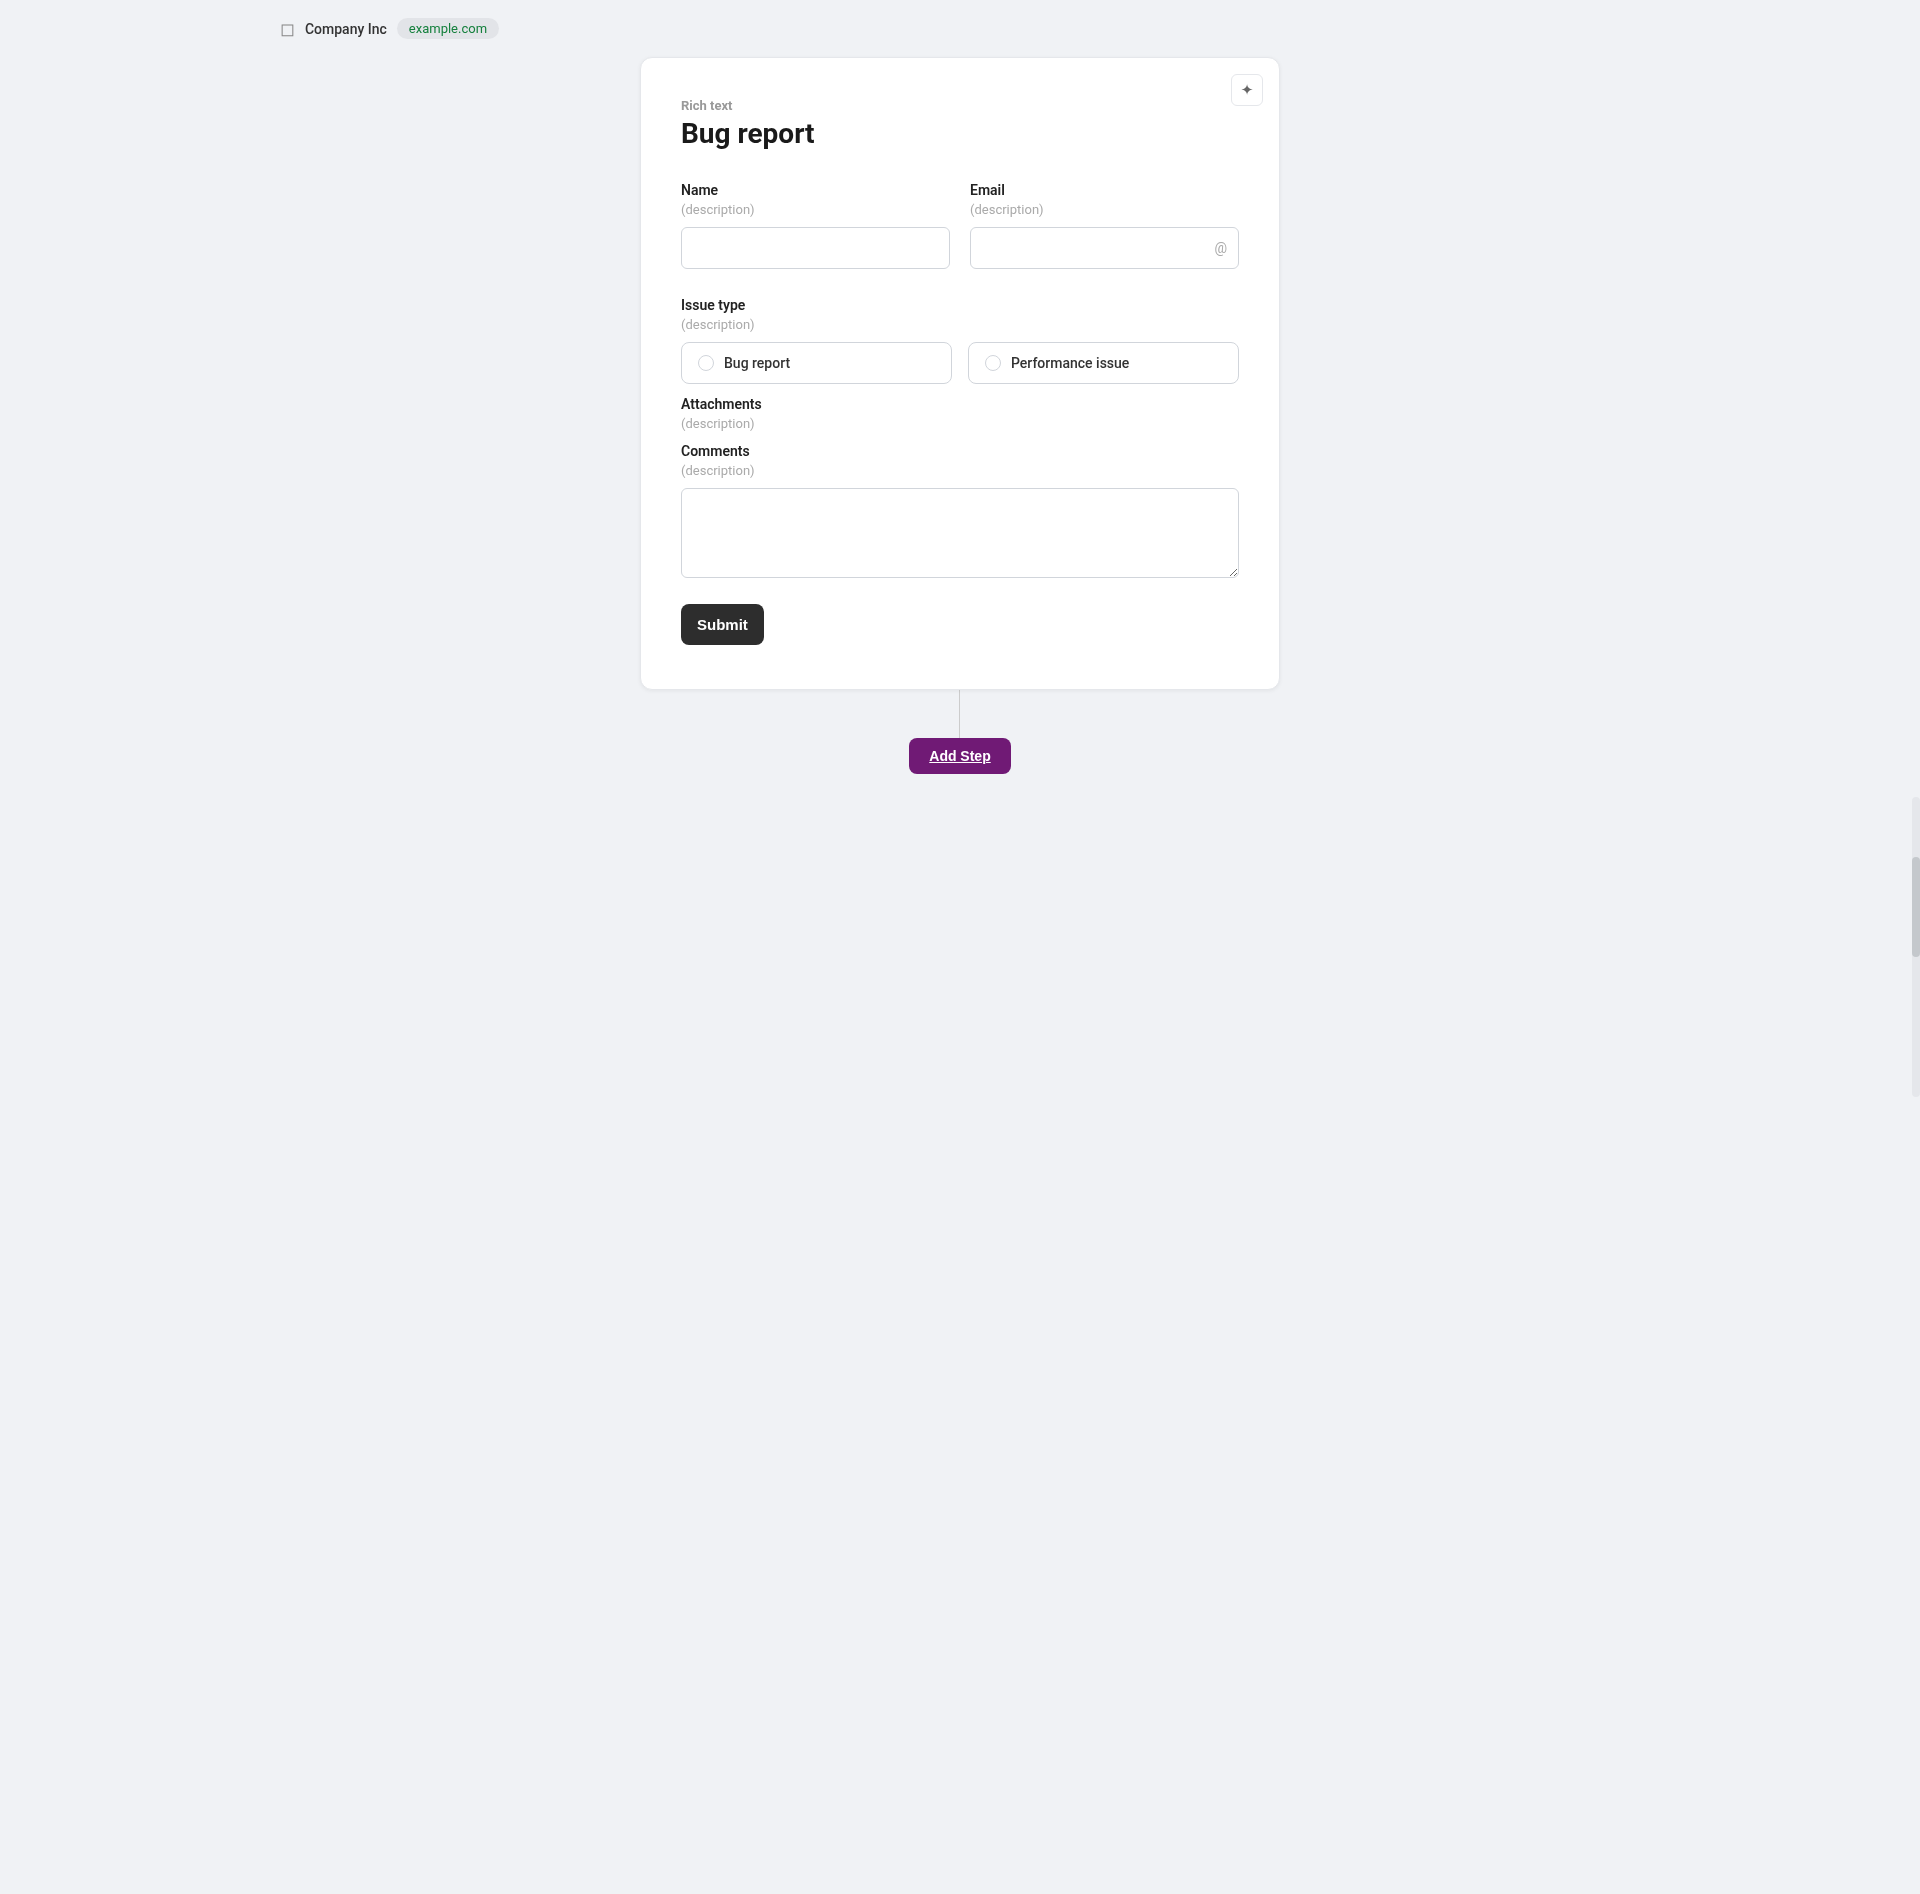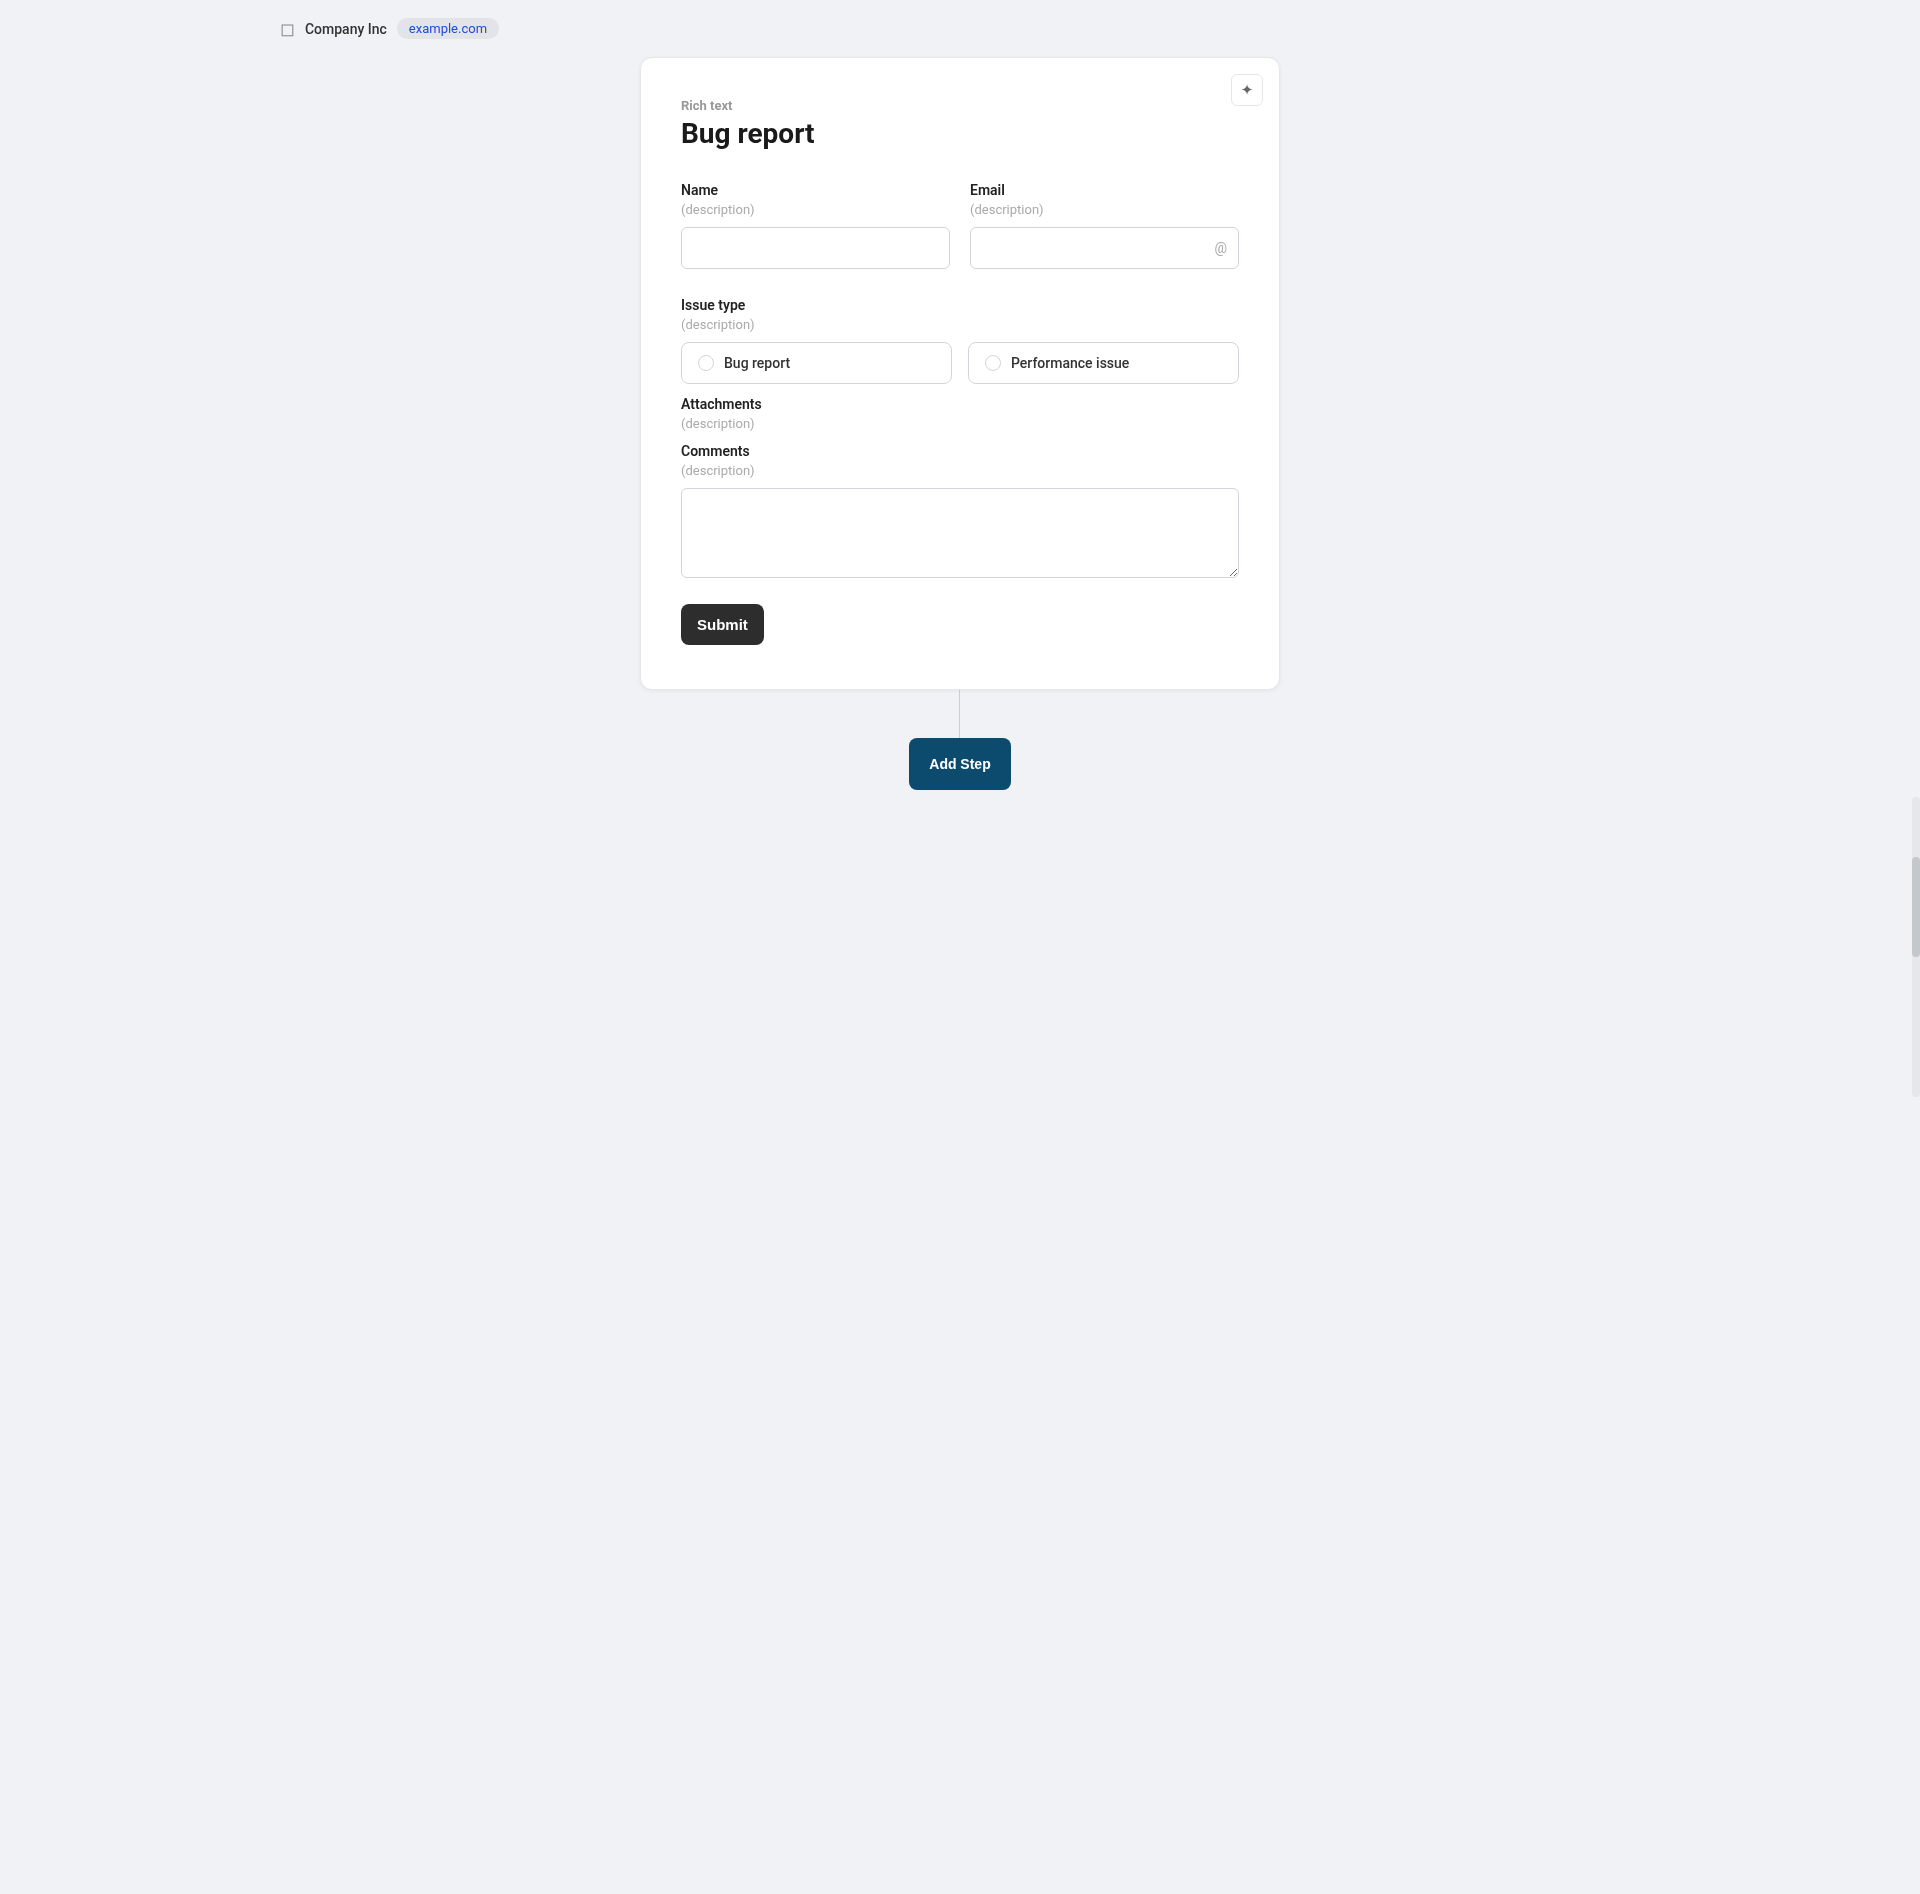--- a/index.html
+++ b/index.html
@@ -31,21 +31,21 @@
     }
 
     .company-name {
       color: #333;
       font-size: 14px;
       font-weight: 500;
     }
 
     .domain-badge {
       background: #e2e4e8;
-      color: #1d4ed8;
+      color: #15803d;
       font-size: 13px;
       padding: 3px 12px;
       border-radius: 20px;
     }
 
     .main-content {
       display: flex;
       flex-direction: column;
       align-items: center;
       width: 100%;
@@ -230,28 +230,29 @@
       margin-top: 0;
     }
 
     .connector-line {
       width: 1px;
       height: 48px;
       background: #ccc;
     }
 
     .add-step-button {
-      background: #0c4a6e;
+      background: #701a75;
       color: #fff;
       border: none;
       border-radius: 8px;
-      padding: 18px 20px;
+      padding: 10px 20px;
       font-size: 14px;
       font-weight: 600;
       cursor: pointer;
+      text-decoration: underline;
     }
 
     .scrollbar-area {
       position: fixed;
       right: 0;
       top: 50%;
       transform: translateY(-50%);
       width: 8px;
       height: 300px;
       background: #e5e7eb;

